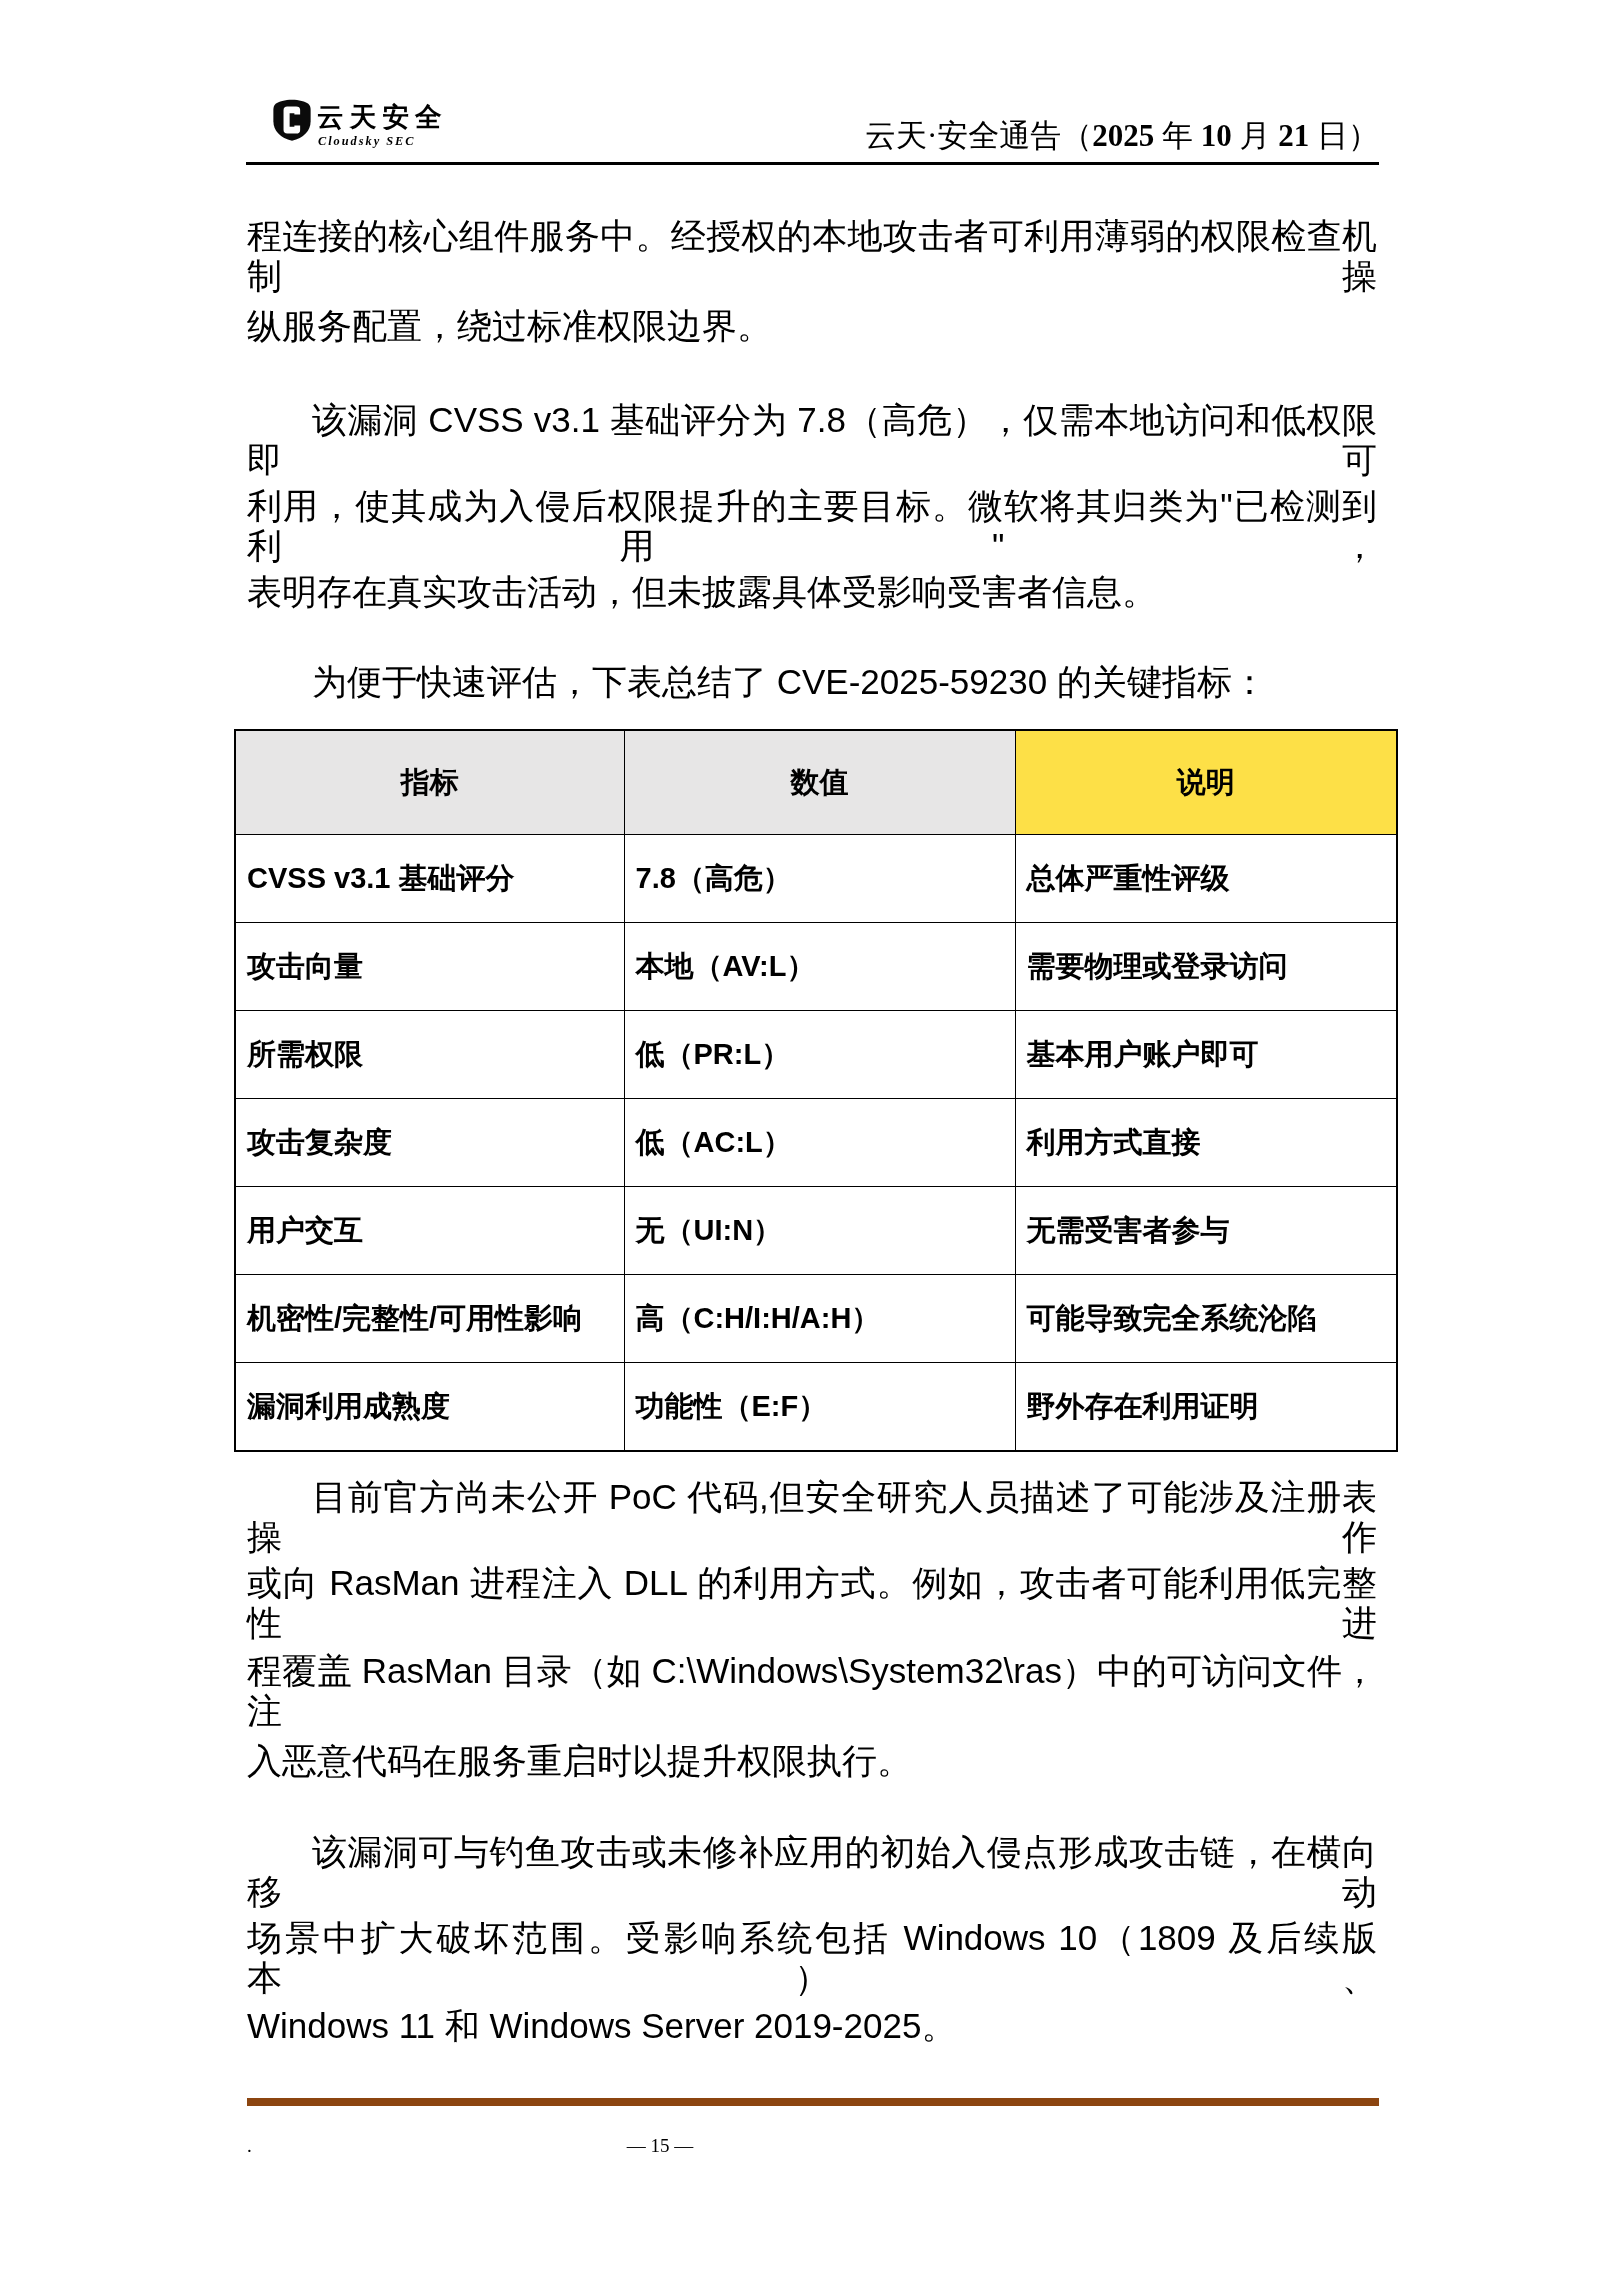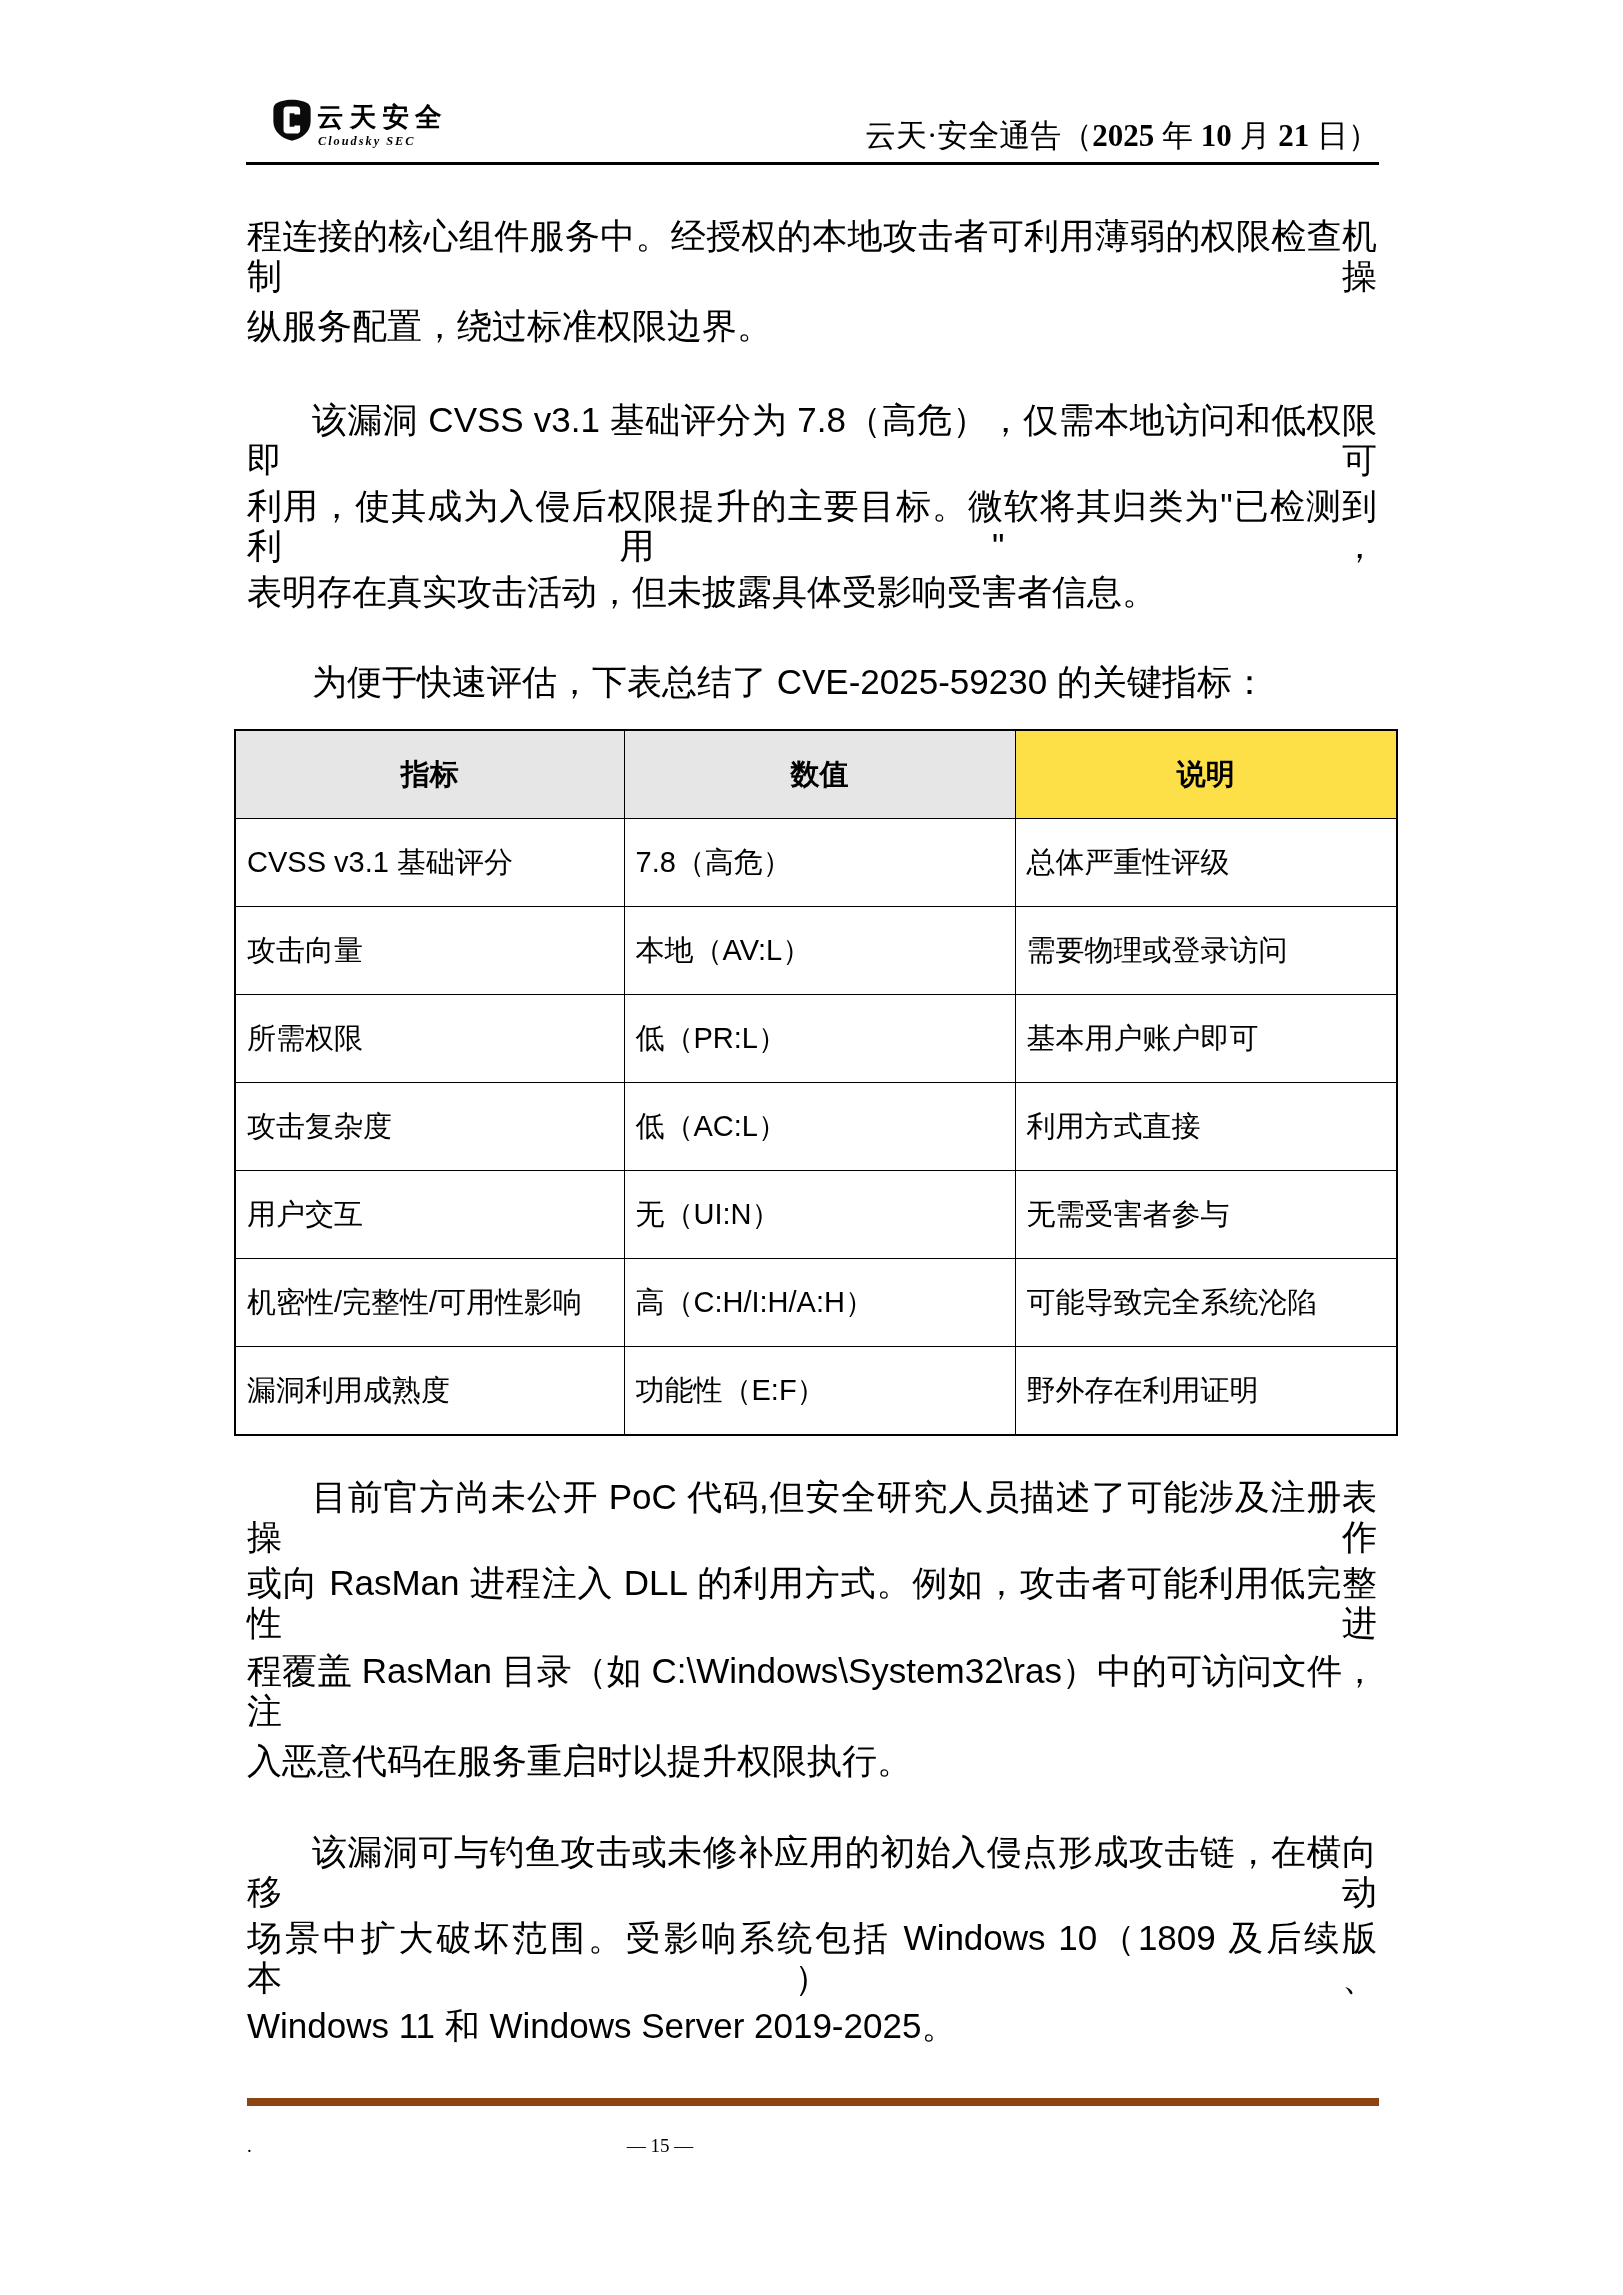--- a/index.html
+++ b/index.html
@@ -43,25 +43,25 @@
 
   
   .metrics {
     position:absolute; left:234px; top:729px;
     width:1162px; border-collapse:collapse; table-layout:fixed;
     border:2px solid #000;
     font-size:29px;
   }
   .metrics th, .metrics td {
     border:1.4px solid #000; vertical-align:middle;
-    padding:0 4.1px 0 11px; overflow:hidden;
+    padding:0 4.1px 0 11px; overflow:hidden;font-weight:bold;
   }
   .metrics th {
     height:87px; text-align:center; font-weight:bold;
-    background:#e7e6e6; padding:0;
+    background:#e7e6e6; padding:8px;
   }
   .metrics td { height:87px; text-align:left; }
 
   
   .footer-bar {
     position:absolute; left:247px; top:2098px; width:1132px; height:7.5px;
   }
   .footer-pageno {
     position:absolute; left:0; top:2135px; width:1320px;
     text-align:center; font-family:"Liberation Serif", serif; font-size:19px;

